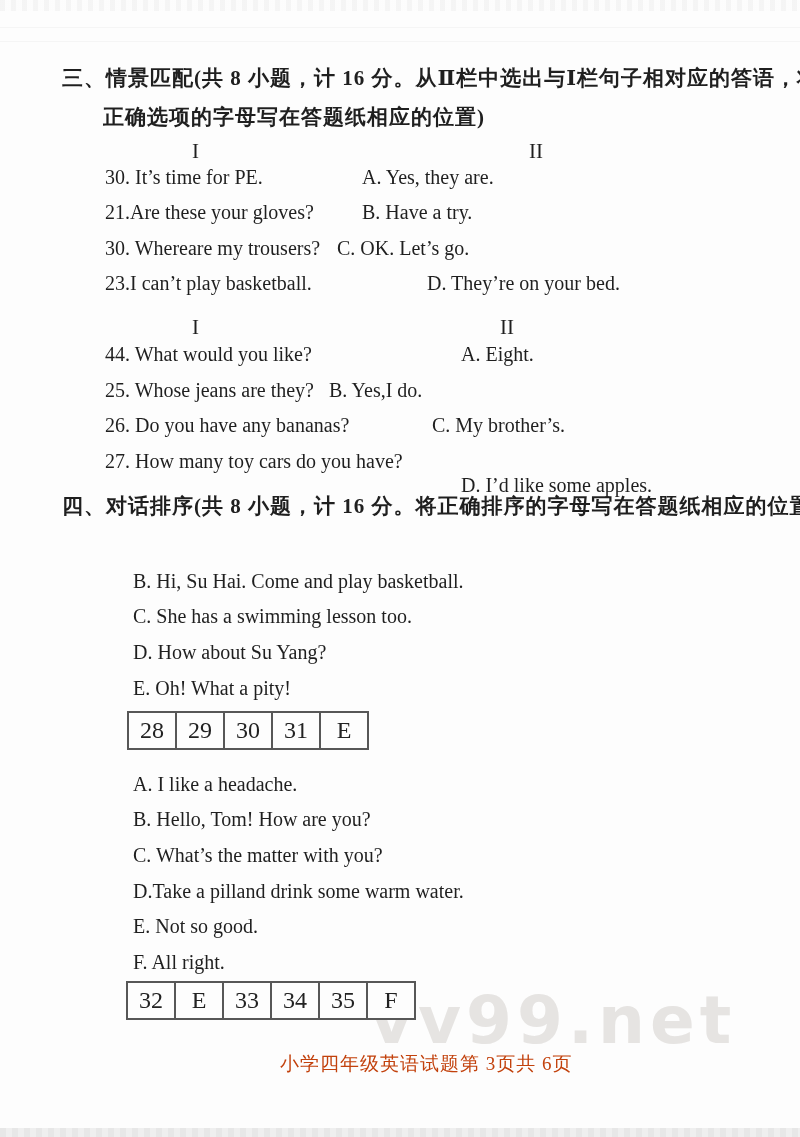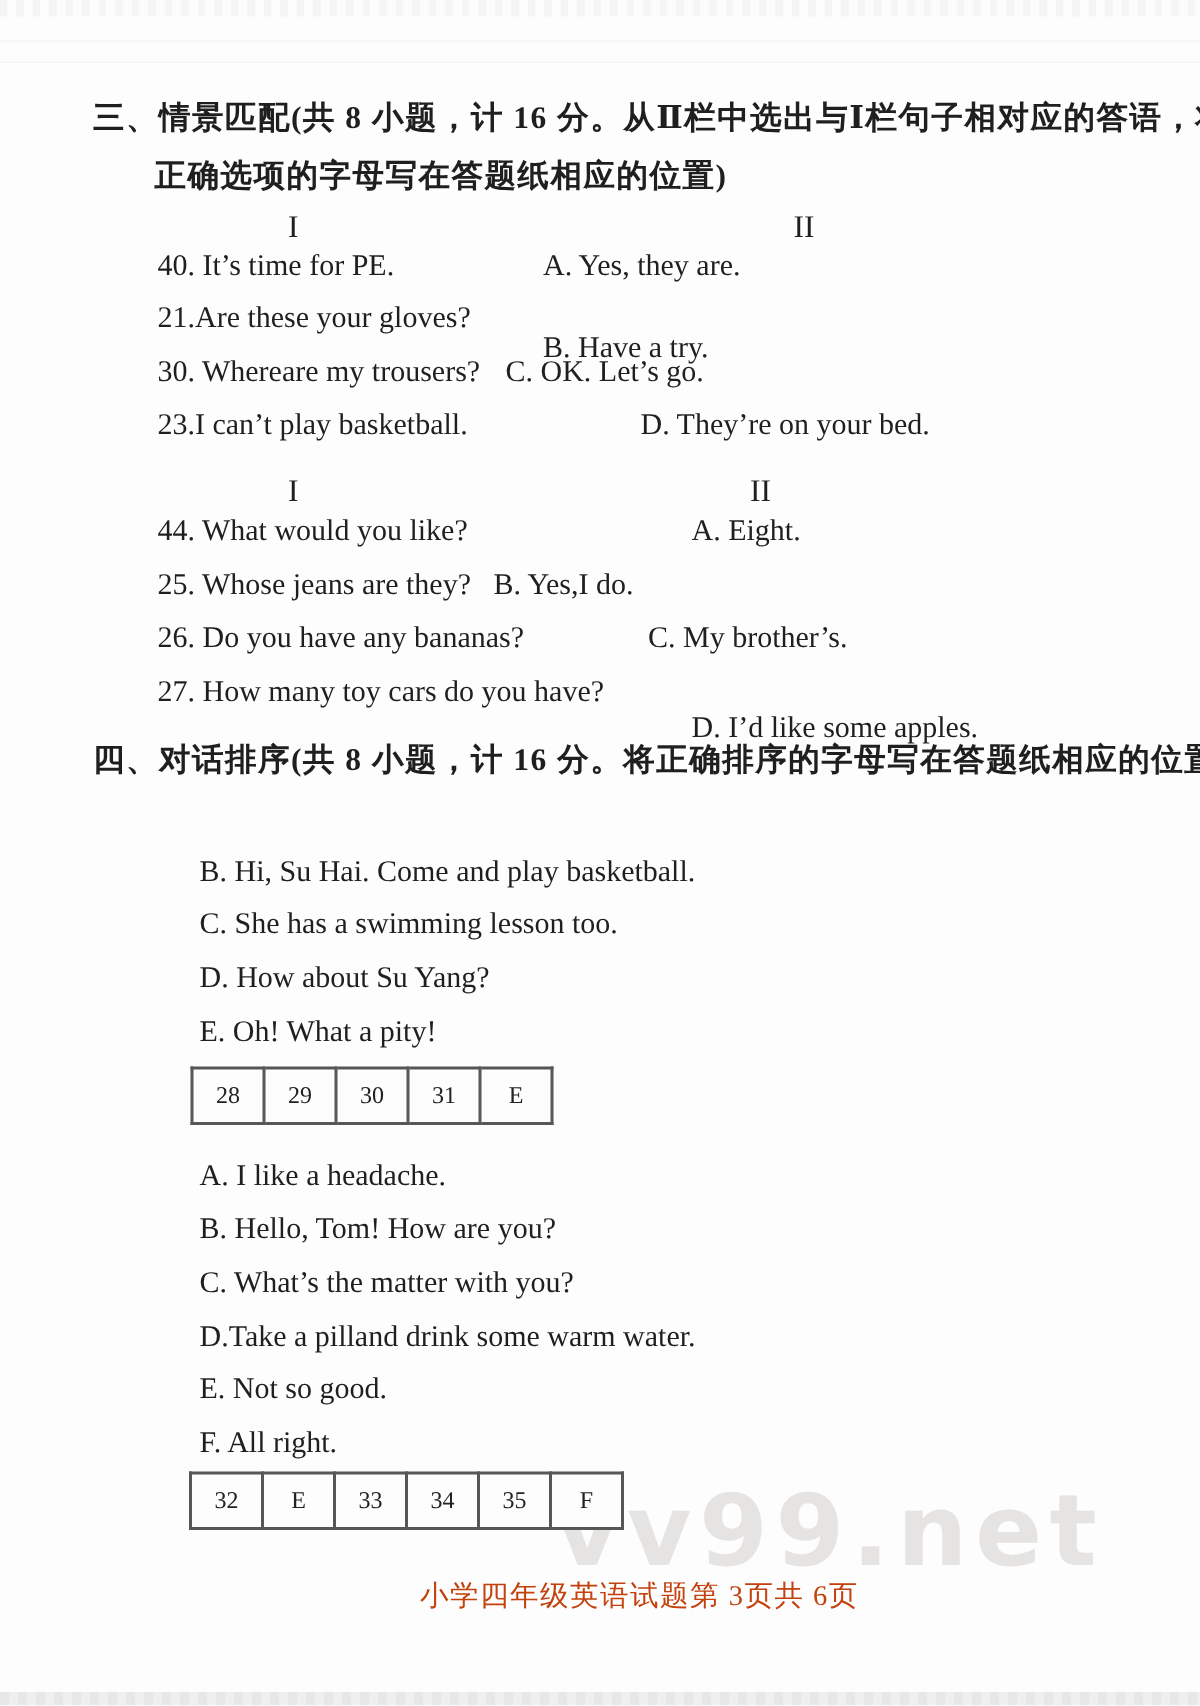--- a/index.html
+++ b/index.html
@@ -18,21 +18,21 @@
   .en  { font-size: 20px; white-space: nowrap; }
   .colhdr { font-size: 21px; }
   .opt { font-size: 20px; white-space: nowrap; }
   .answer-table { border-collapse: collapse; background: #fdfdfd; }
   .answer-table td {
     border: 2px solid #575757;
     width: 44px;
     height: 33px;
     text-align: center;
     vertical-align: middle;
-    font-size: 16px;
+    font-size: 24px;
     font-family: "Liberation Serif", "DejaVu Serif", serif;
     color: #222222;
   }
   .watermark {
     left: 370px;
     top: 982px;
     z-index: 0;
     font-family: "DejaVu Sans", "Liberation Sans", sans-serif;
     font-weight: bold;
     font-size: 66px;
@@ -63,25 +63,25 @@
   <div class="scan-line" style="top:41px;"></div>
 
   <div class="watermark">vv99.net</div>
 
   <div class="content zh bold" style="left:62px; top:64px;">三、情景匹配(共 8 小题，计 16 分。从Ⅱ栏中选出与Ⅰ栏句子相对应的答语，将</div>
   <div class="content zh bold" style="left:103px; top:103px;">正确选项的字母写在答题纸相应的位置)</div>
 
   <div class="content en colhdr" style="left:192px; top:139px;">I</div>
   <div class="content en colhdr" style="left:529px; top:139px;">II</div>
 
-  <div class="content en" style="left:105px; top:166px;">40. It’s time for PE.</div>
+  <div class="content en" style="left:105px; top:166px;">30. It’s time for PE.</div>
   <div class="content en" style="left:362px; top:166px;">A. Yes, they are.</div>
 
   <div class="content en" style="left:105px; top:201px;">21.Are these your gloves?</div>
-  <div class="content en" style="left:362px; top:201px;margin-top:20px;">B. Have a try.</div>
+  <div class="content en" style="left:362px; top:201px;">B. Have a try.</div>
 
   <div class="content en" style="left:105px; top:237px;">30. Whereare my trousers?</div>
   <div class="content en" style="left:337px; top:237px;">C. OK. Let’s go.</div>
 
   <div class="content en" style="left:105px; top:272px;">23.I can’t play basketball.</div>
   <div class="content en" style="left:427px; top:272px;">D. They’re on your bed.</div>
 
   <div class="content en colhdr" style="left:192px; top:315px;">I</div>
   <div class="content en colhdr" style="left:500px; top:315px;">II</div>
 

